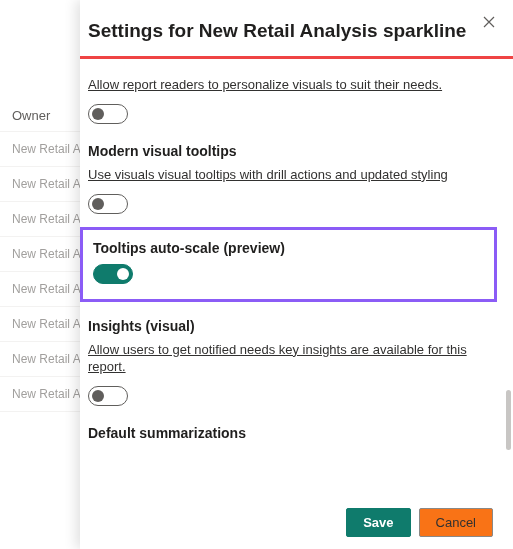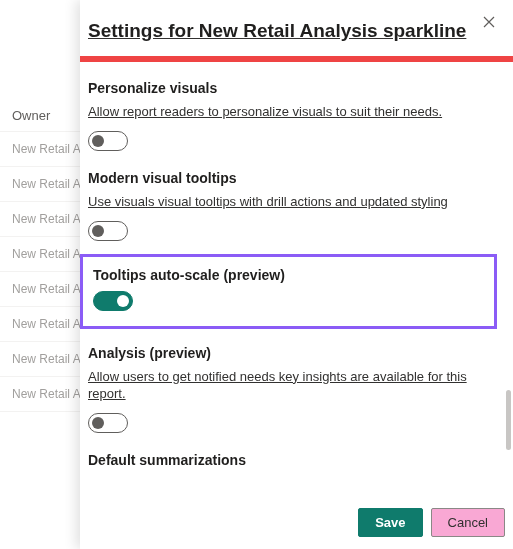--- a/index.html
+++ b/index.html
@@ -43,23 +43,22 @@
       top: 0;
       right: 0;
       bottom: 0;
       background: #fff;
       box-shadow: -4px 0 12px rgba(0,0,0,0.12);
       display: flex;
       flex-direction: column;
     }
     .panel-header {
       padding: 20px 28px 14px 8px;
-      border-bottom: 6px solid #ef4444;
-      position: relative;
-      text-decoration: underline;
+      border-bottom: 3px solid #ef4444;
+      position: relative;
     }
     .panel-title {
       font-size: 19px;
       font-weight: 600;
       color: #201f1e;
     }
     .close-btn {
       position: absolute;
       right: 12px;
       top: 10px;
@@ -126,40 +125,40 @@
       right: 3px;
       top: 3px;
     }
     .highlight-box {
       border: 3px solid #8b5cf6;
       padding: 10px 10px 12px 10px;
       margin: 4px -8px 6px -8px;
     }
     .highlight-box .section-title { margin-top: 0; }
     .panel-footer {
-      padding: 12px 8px;
+      padding: 12px 20px;
       display: flex;
       justify-content: flex-end;
       gap: 8px;
     }
     .btn {
       padding: 6px 16px;
       font-size: 13px;
       border-radius: 2px;
       cursor: pointer;
       font-family: inherit;
     }
     .btn-primary {
       background: #0f7b6c;
       color: #fff;
       border: 1px solid #0f7b6c;
       font-weight: 600;
     }
     .btn-secondary {
-      background: #f9a8d4;
+      background: #f97316;
       color: #323130;
       border: 1px solid #8a8886;
     }
     .scroll-indicator {
       position: absolute;
       right: 2px;
       top: 390px;
       width: 5px;
       height: 60px;
       background: #c8c6c4;
@@ -187,38 +186,37 @@
     <div class="close-btn">
       <svg viewBox="0 0 12 12">
           <path d="M1 1 L11 11 M11 1 L1 11" stroke="currentColor" stroke-width="1.2" fill="none"></path>
         </svg>
     </div>
   </div>
 
   <div class="panel-body">
 
     <div class="section">
-      <div class="section-title">Personalize visuals</div>
       <div class="section-desc">Allow report readers to personalize visuals to suit their needs.</div>
       <div class="toggle off"><div class="knob"></div></div>
     </div>
 
     <div class="section">
       <div class="section-title">Modern visual tooltips</div>
       <div class="section-desc">Use visuals visual tooltips with drill actions and updated styling</div>
       <div class="toggle off"><div class="knob"></div></div>
     </div>
 
     <div class="highlight-box">
       <div class="section-title">Tooltips auto-scale (preview)</div>
       <div class="toggle on"><div class="knob"></div></div>
     </div>
 
     <div class="section">
-      <div class="section-title">Analysis (preview)</div>
+      <div class="section-title">Insights (visual)</div>
       <div class="section-desc">Allow users to get notified needs key insights are available for this report.</div>
       <div class="toggle off"><div class="knob"></div></div>
     </div>
 
     <div class="section">
       <div class="section-title">Default summarizations</div>
 
     </div>
 
   </div>

